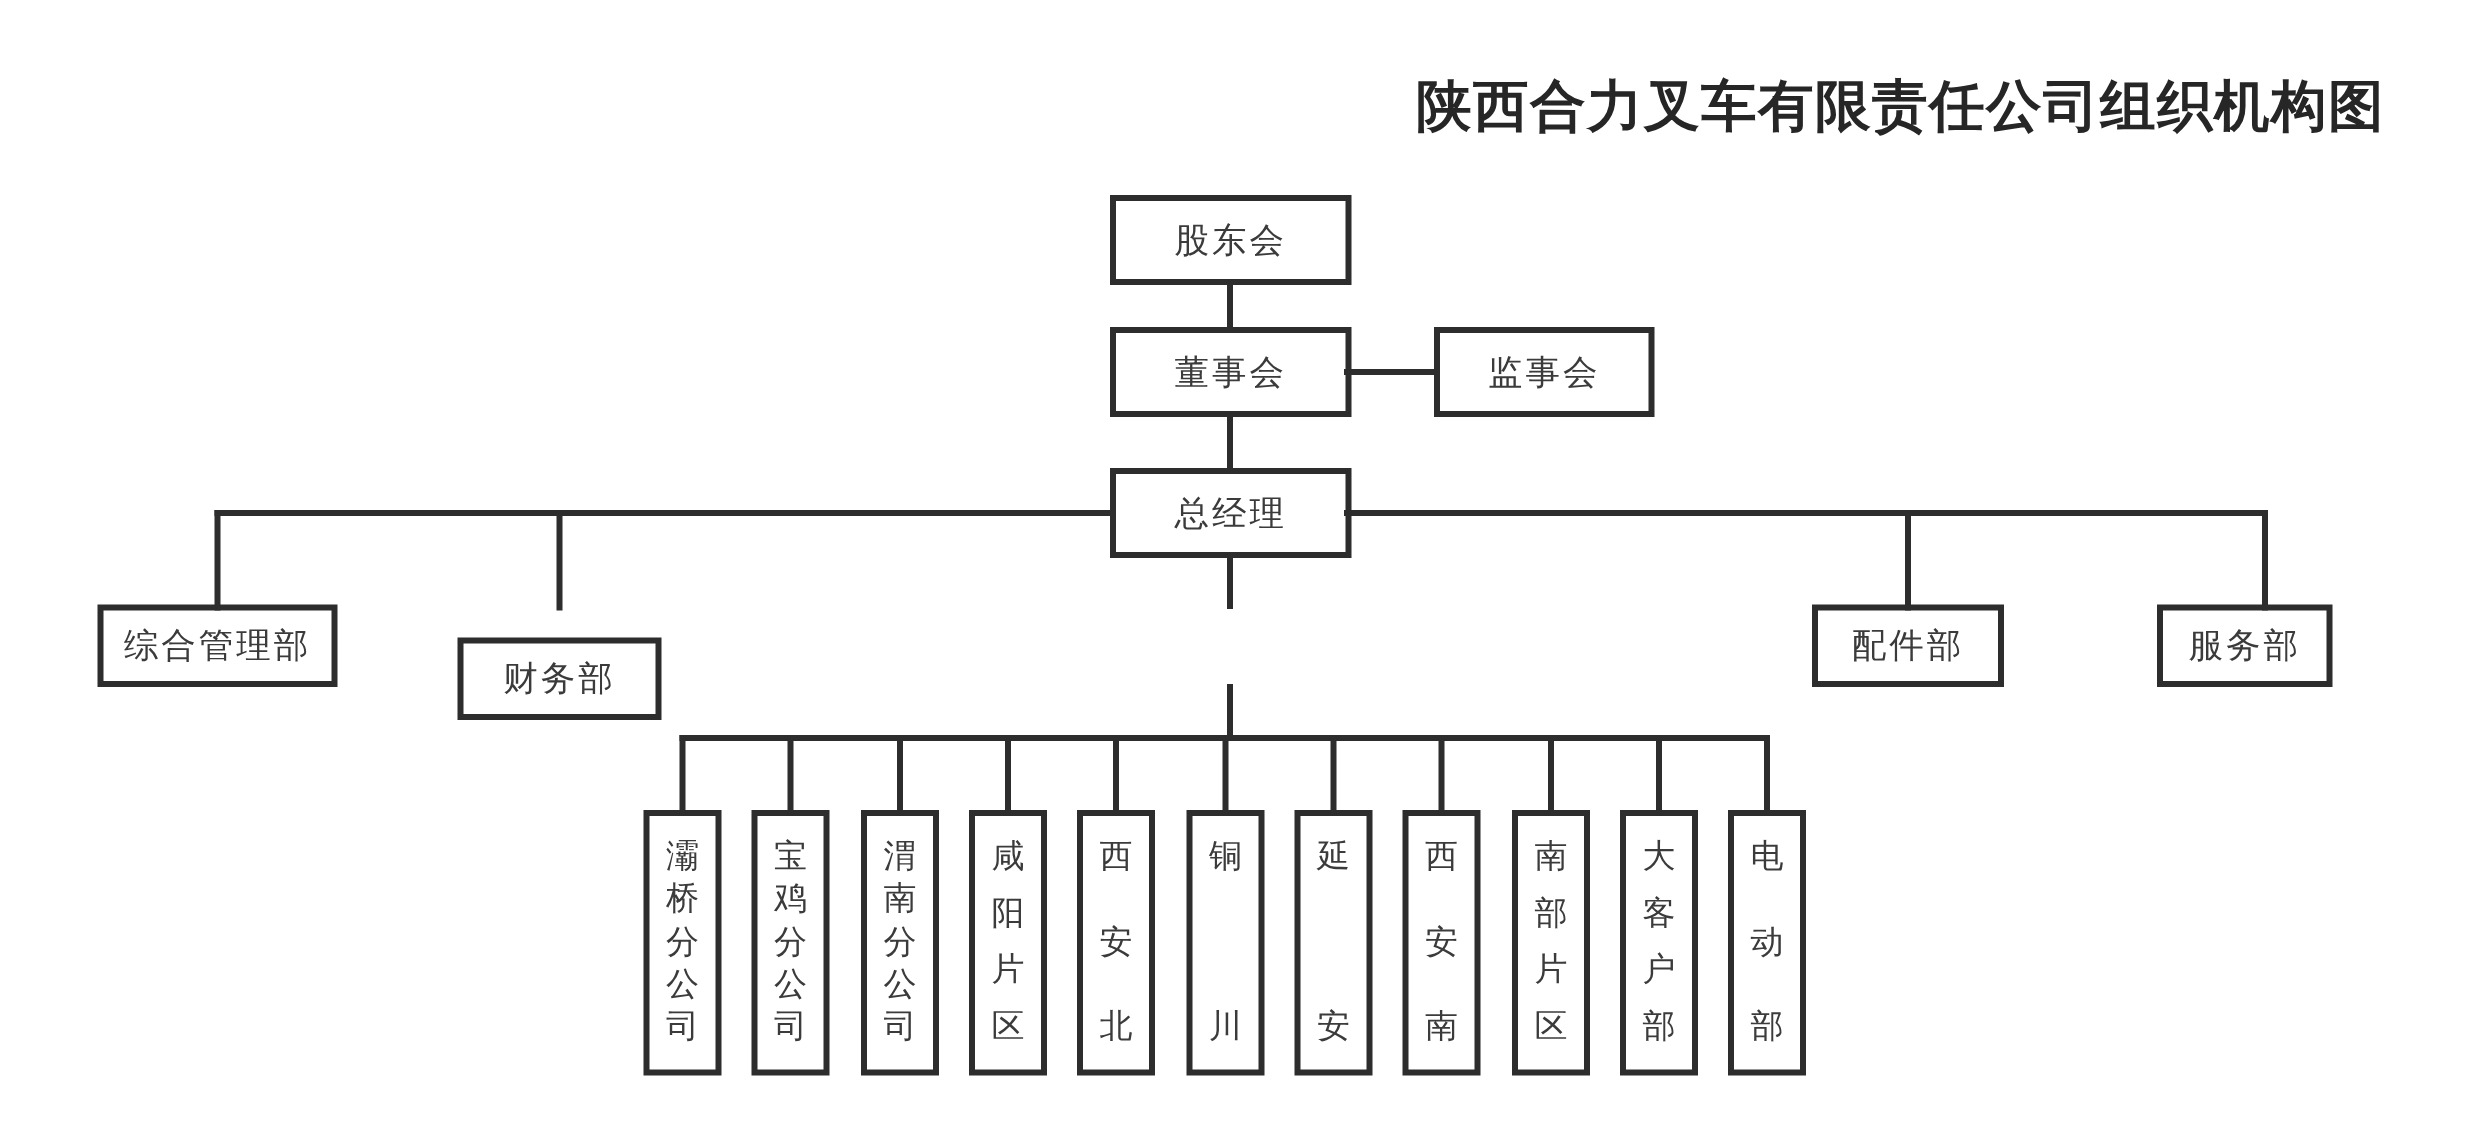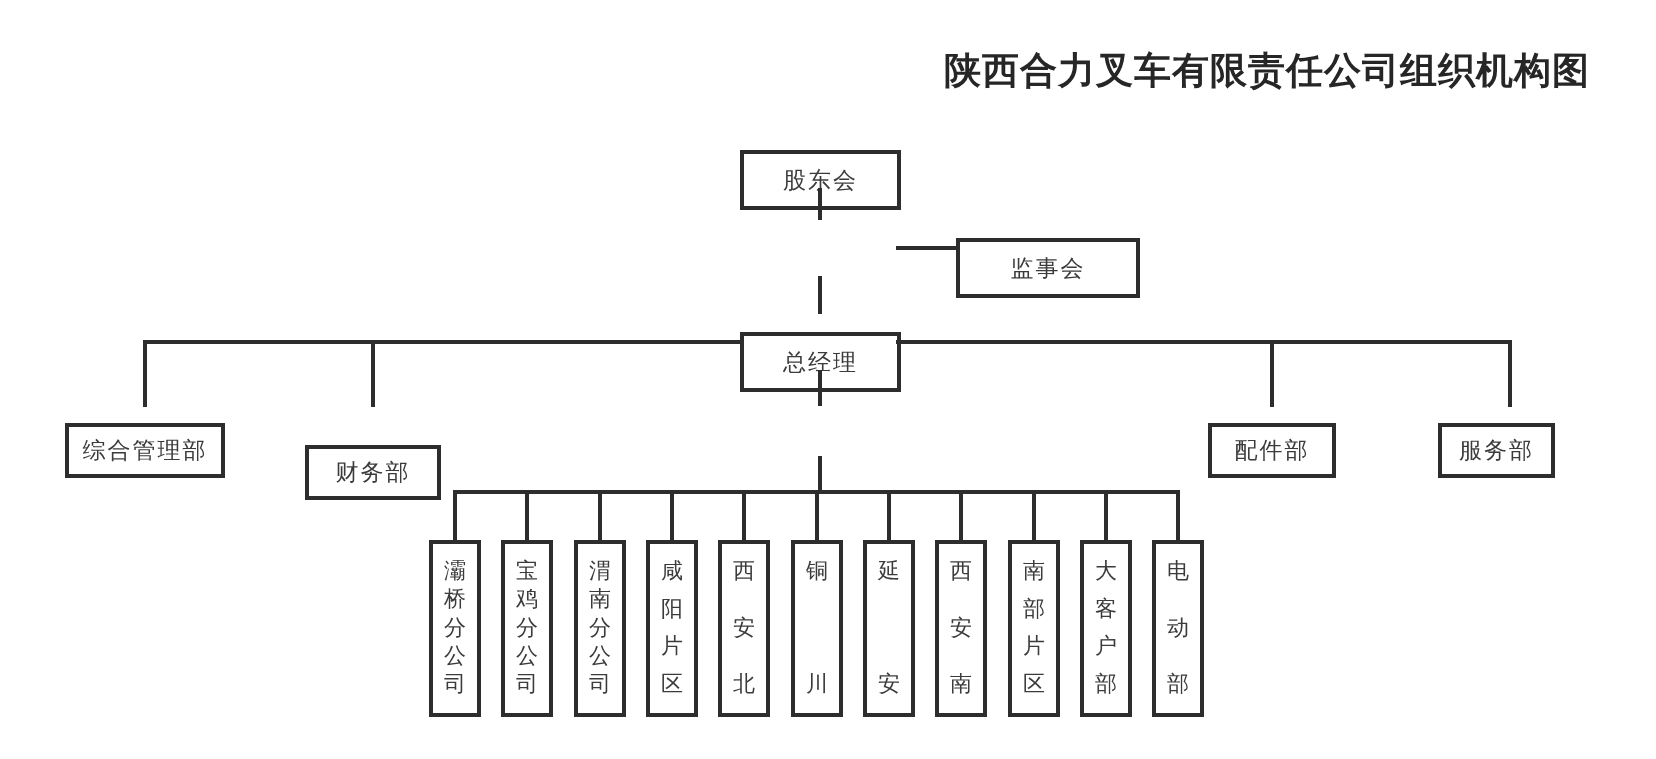--- a/index.html
+++ b/index.html
@@ -32,21 +32,20 @@
     position:absolute;
     box-sizing:border-box;
     border:4px solid var(--line);
     background:#fff;
     display:flex;
     align-items:center;
     justify-content:center;
     font-size:23px;
     letter-spacing:2px;
     color:var(--text);
-    margin-top:20px;
   }
   .vnode{
     position:absolute;
     box-sizing:border-box;
     border:4px solid var(--line);
     background:#fff;
     color:var(--text);
   }
   .vlabel{
     display:flex;
@@ -68,21 +67,24 @@
 <body>
 
 <div id="canvas">
 
   <h1 class="page-title">陕西合力叉车有限责任公司组织机构图</h1>
 
   <div class="node" style="left:740px;top:130px;width:161px;height:60px;">
     <span>股东会</span>
   </div>
 
-  <div class="node" style="left:956px;top:218px;width:184px;height:60px;">
+  <div class="node" style="left:740px;top:218px;width:161px;height:60px;">
+    <span>董事会</span>
+  </div>
+  <div class="node" style="left:956px;top:218px;width:147px;height:60px;">
     <span>监事会</span>
   </div>
 
   <div class="node" style="left:740px;top:312px;width:161px;height:60px;text-align:right;">
     <span>总经理</span>
   </div>
 
   <div class="node" style="left:65px;top:403px;width:160px;height:55px;">
     <span>综合管理部</span>
   </div>

